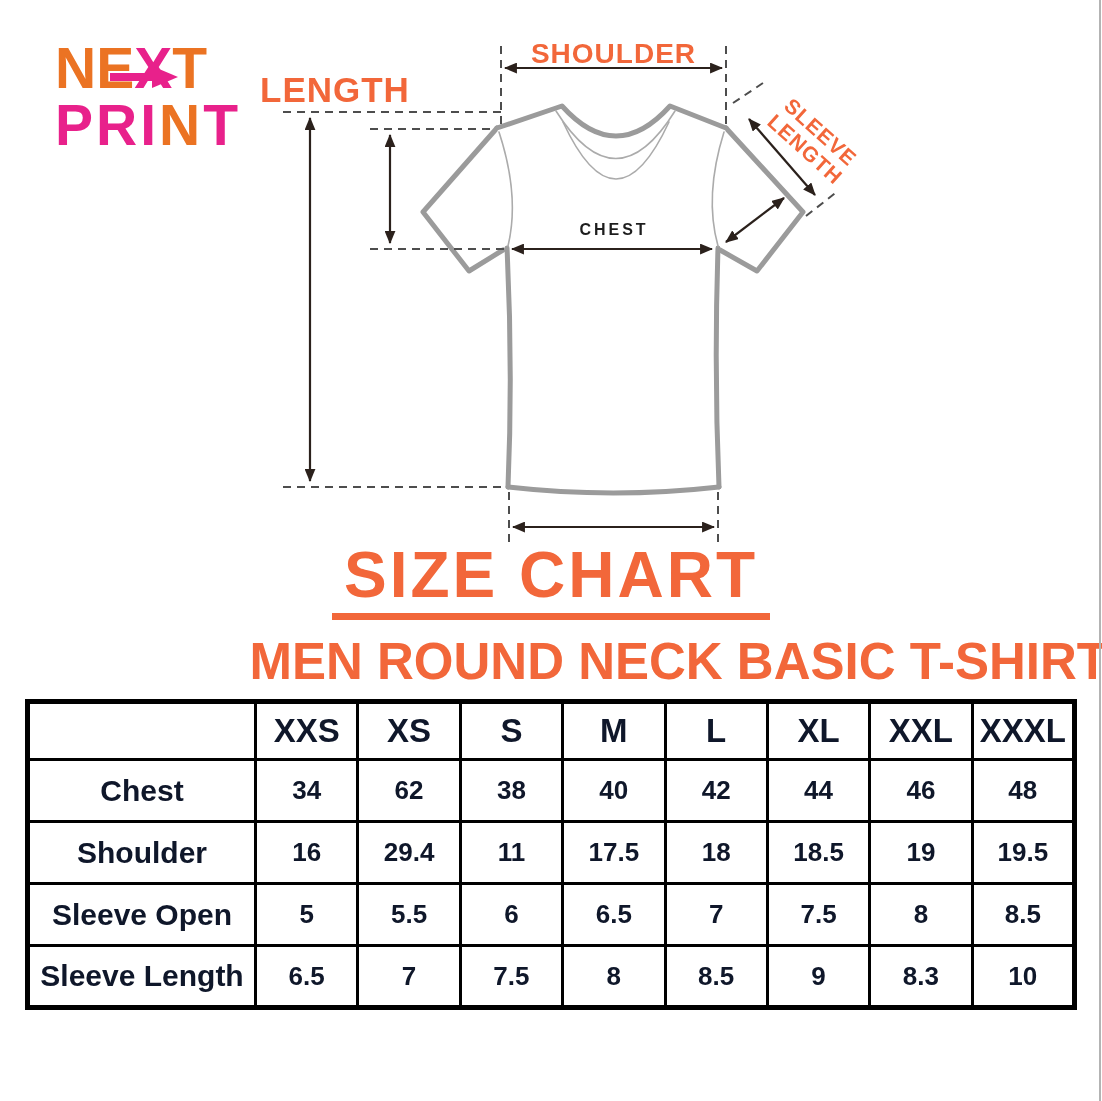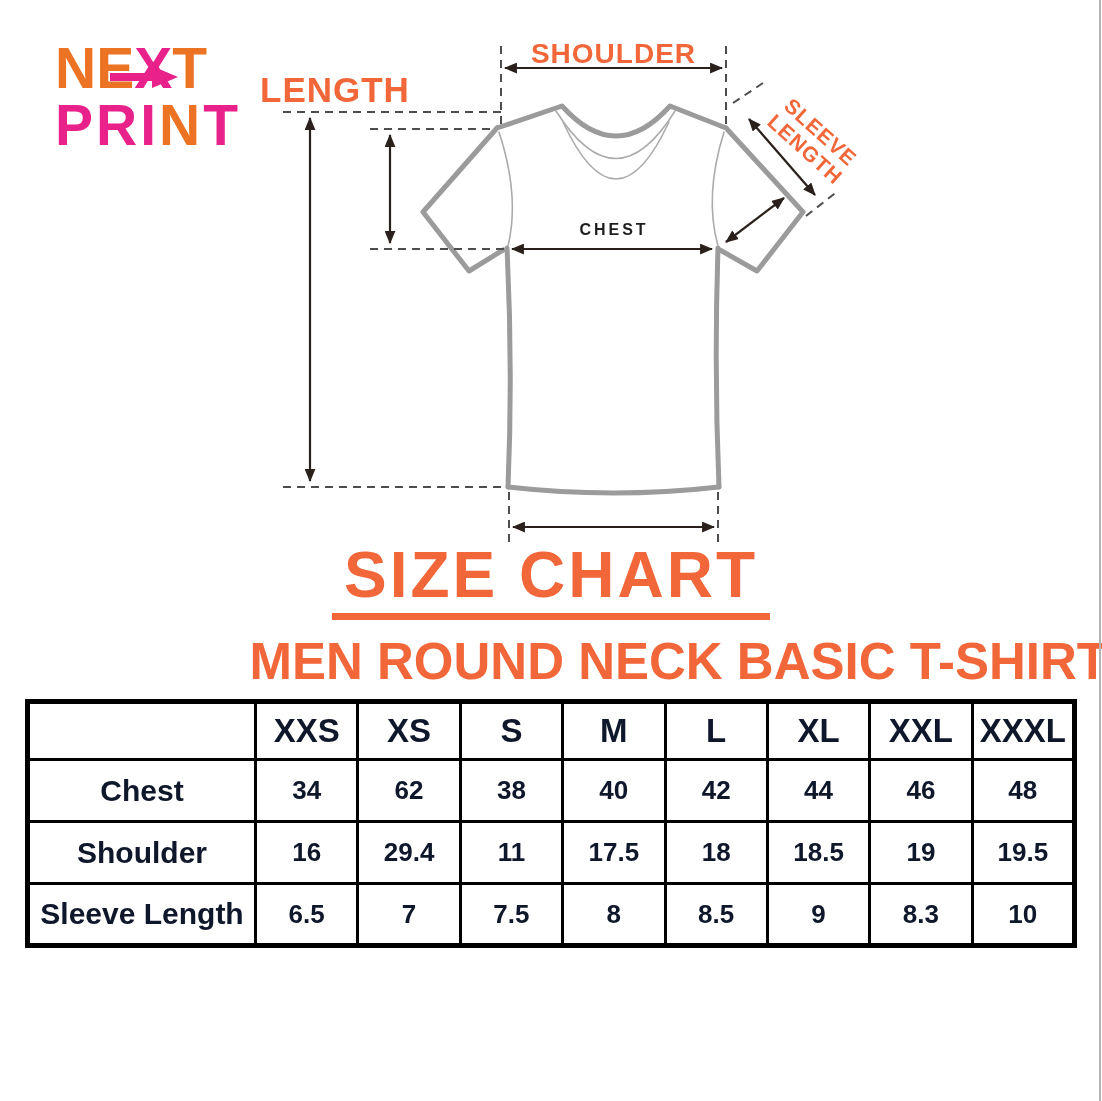--- a/index.html
+++ b/index.html
@@ -153,20 +153,31 @@
           <td>16</td>
           <td>29.4</td>
           <td>11</td>
           <td>17.5</td>
           <td>18</td>
           <td>18.5</td>
           <td>19</td>
           <td>19.5</td>
         </tr>
         <tr>
+          <th>Sleeve Open</th>
+          <td>5</td>
+          <td>5.5</td>
+          <td>6</td>
+          <td>6.5</td>
+          <td>7</td>
+          <td>7.5</td>
+          <td>8</td>
+          <td>8.5</td>
+        </tr>
+        <tr>
           <th>Sleeve Length</th>
           <td>6.5</td>
           <td>7</td>
           <td>7.5</td>
           <td>8</td>
           <td>8.5</td>
           <td>9</td>
           <td>8.3</td>
           <td>10</td>
         </tr>

